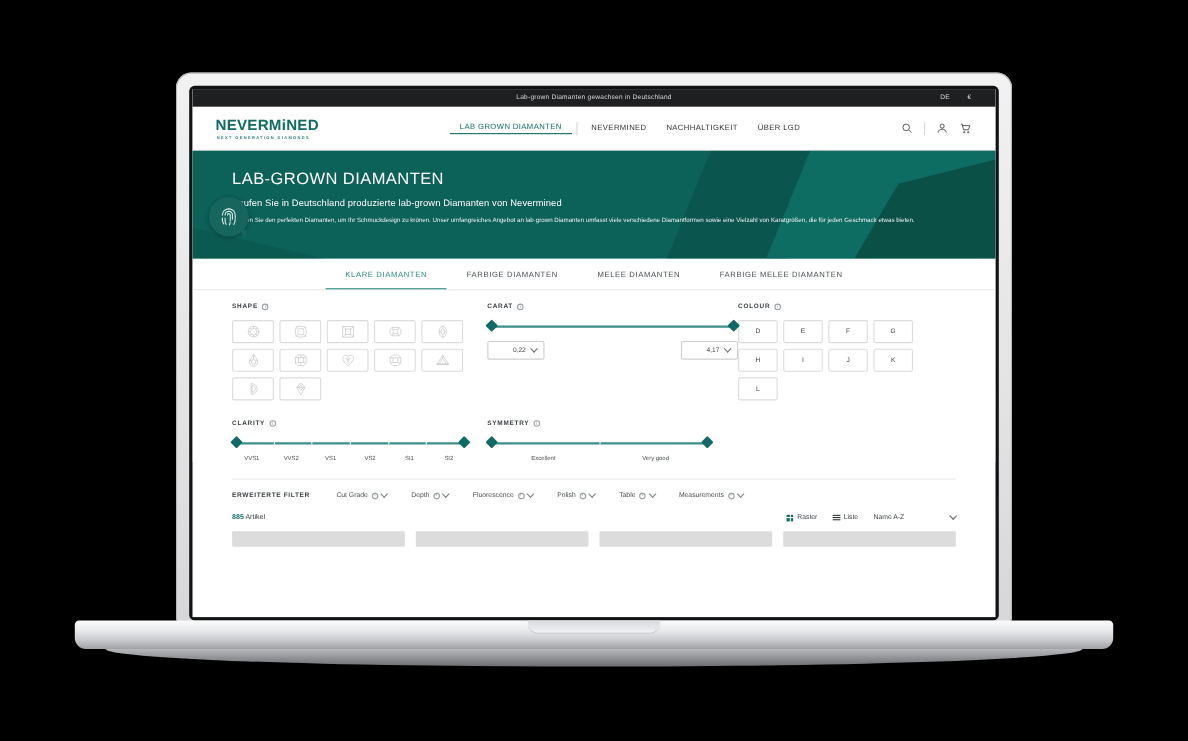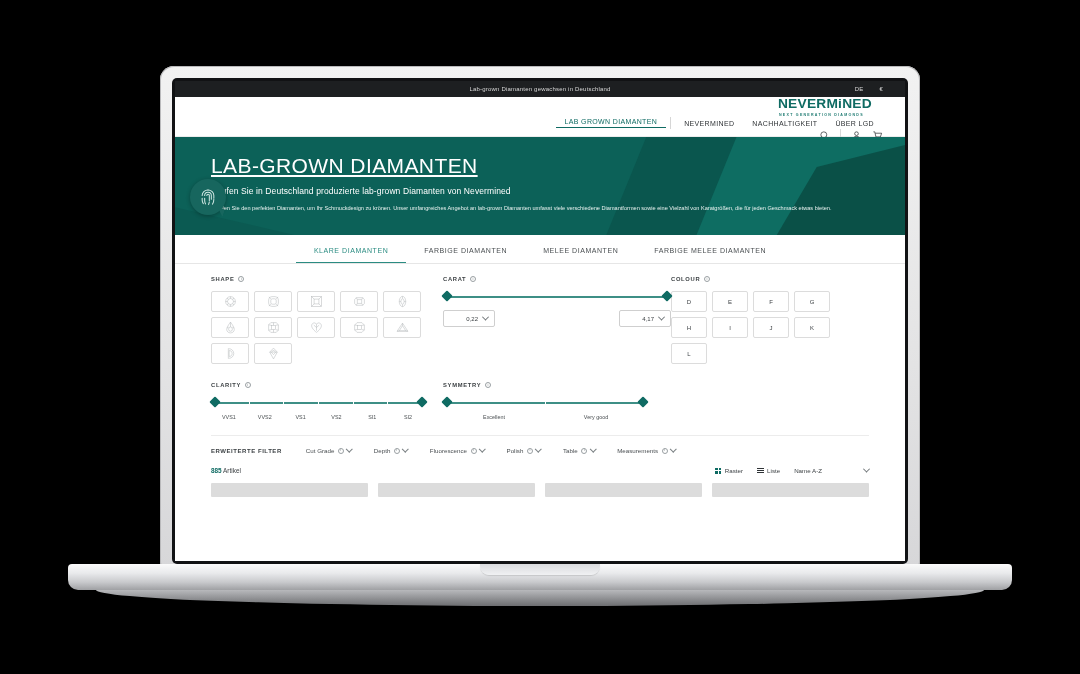--- a/index.html
+++ b/index.html
@@ -59,22 +59,22 @@
   .topbar {
     height: 16px; background:#1d1f21; color:#d8d8d8;
     display:flex; align-items:center; position:relative;
     font-size:6px; letter-spacing:.2px;
   }
   .topbar .promo { position:absolute; left:0; right:0; text-align:center; }
   .topbar .tb-right { margin-left:auto; display:flex; gap:16px; padding-right:22px; position:relative; z-index:2;}
   .topbar .tb-right span { cursor:pointer; }
 
   .navbar {
-    height: 40px; background:#fff; display:flex; align-items:flex-end;
-    padding: 0 22px; border-bottom:1px solid #ececec;flex-direction:column;
+    height: 40px; background:#fff; display:flex; align-items:center;
+    padding: 0 22px; border-bottom:1px solid #ececec;
   }
   .logo { width:104px; }
   .logo .logo-main {
     font-family:"Liberation Sans", sans-serif;
     font-weight:bold; font-size:13.5px; letter-spacing:.2px;
     color:#0f6b63; line-height:1;
     transform: scaleX(1.02);
   }
   .logo .logo-sub {
     font-size:3.6px; letter-spacing:1.25px; color:#1f7b72;
@@ -92,22 +92,22 @@
   .nav-icons .sep { width:1px; height:12px; background:#d9d9d9; }
 
   
   .hero {
     position:relative; height:98px; overflow:hidden;
     background:#0c6158;
     padding: 17px 0 0 36px; color:#fff;
   }
   .hero .facets { position:absolute; inset:0; }
   .hero h1 {
-    font-size:21px; font-weight:400; letter-spacing:.4px;
-    position:relative; z-index:2;text-decoration:underline;
+    font-size:15px; font-weight:400; letter-spacing:.4px;
+    position:relative; z-index:2;
   }
   .hero h2 {
     font-size:8.5px; font-weight:400; margin-top:8px; letter-spacing:.1px;
     position:relative; z-index:2;
   }
   .hero p {
     font-size:5.6px; line-height:1.9; margin-top:7px; max-width:640px;
     position:relative; z-index:2; color:#e8f1ef;
   }
 

